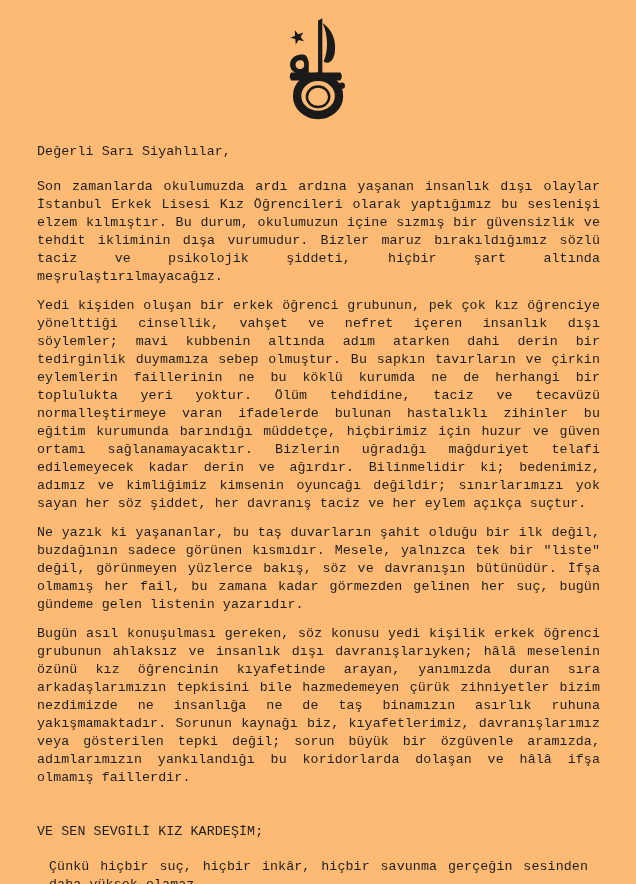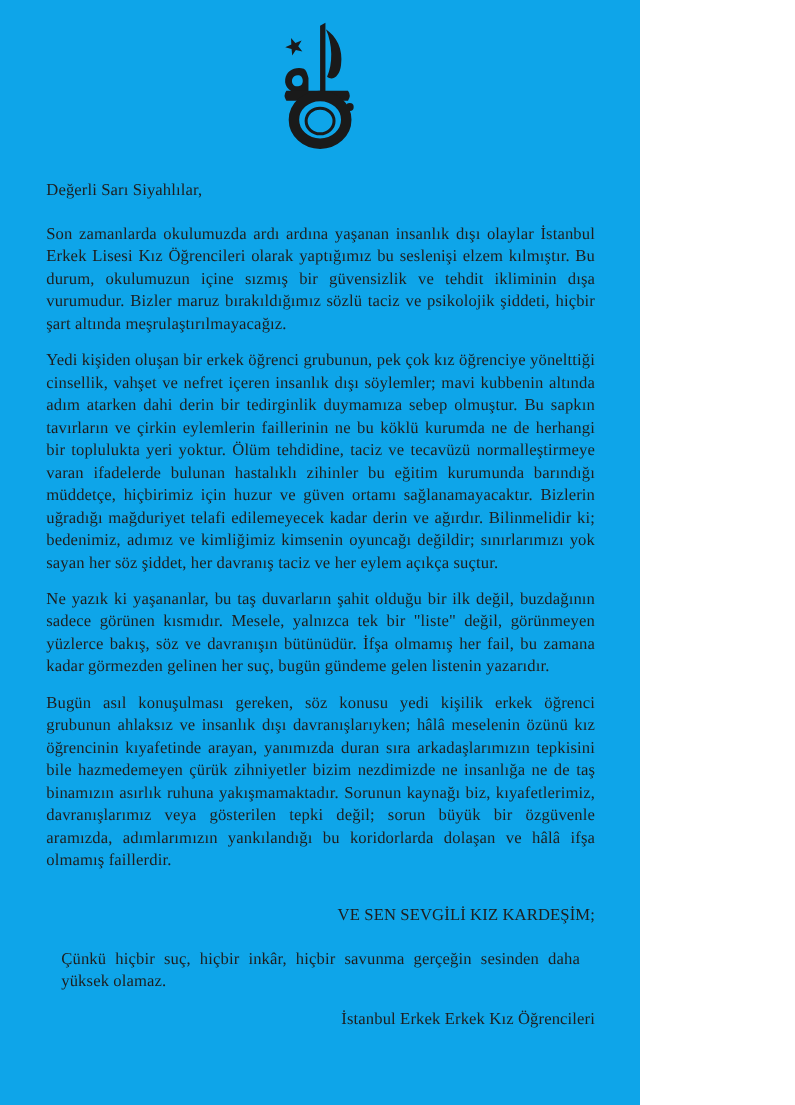--- a/index.html
+++ b/index.html
@@ -9,24 +9,25 @@
   }
   body {
     width: 636px;
     height: 884px;
     overflow: hidden;
     font-family: "Liberation Serif", "DejaVu Serif", serif;
     color: #1e1e1e;
   }
   .page {
     box-sizing: border-box;
-    width: 512px;
+    width: 636px;
     height: 884px;
     padding: 14px 36px 0 37px;
-    background: #0ea5e9;
+    background: #fdba74;
+    font-family: Liberation Mono, monospace;
   }
   .logo-wrap {
     text-align: center;
     height: 109px;
     margin-bottom: 20px;
   }
   .logo-wrap svg {
     display: inline-block;
   }
   .body-text {
@@ -35,23 +36,23 @@
     text-align: justify;
     letter-spacing: 0.1px;
   }
   p { margin: 0 0 11px 0; }
   .greeting {
     text-align: left;
     margin-bottom: 17px;
   }
   .para { text-align: justify; }
   .section-heading {
-    margin-top: 26px;
+    margin-top: 36px;
     margin-bottom: 17px;
-    text-align: right;
+    text-align: left;
   }
   .appeal p { margin: 0; text-align: justify; }
   .appeal { margin-bottom: 9px; }
   .closing p { margin: 12px; text-align: justify; }
   .signature {
     text-align: right;
     margin-top: 12px;
     margin-bottom: 0;
   }
 </style>

